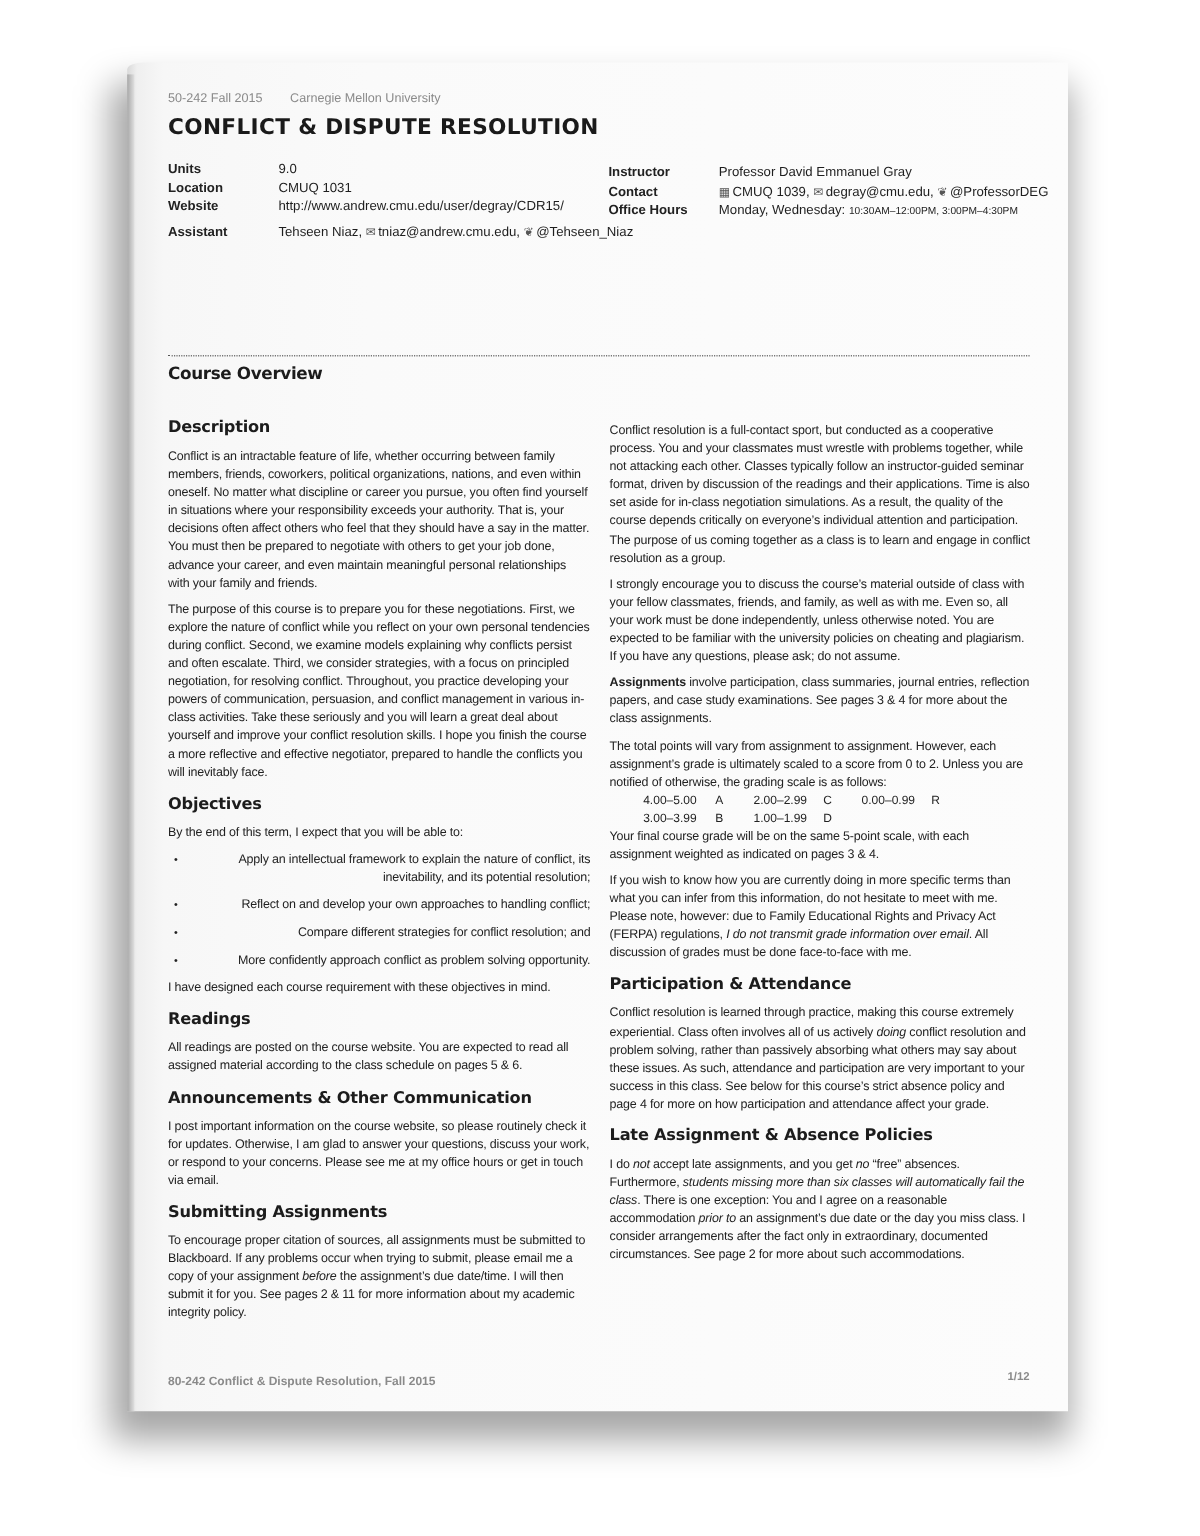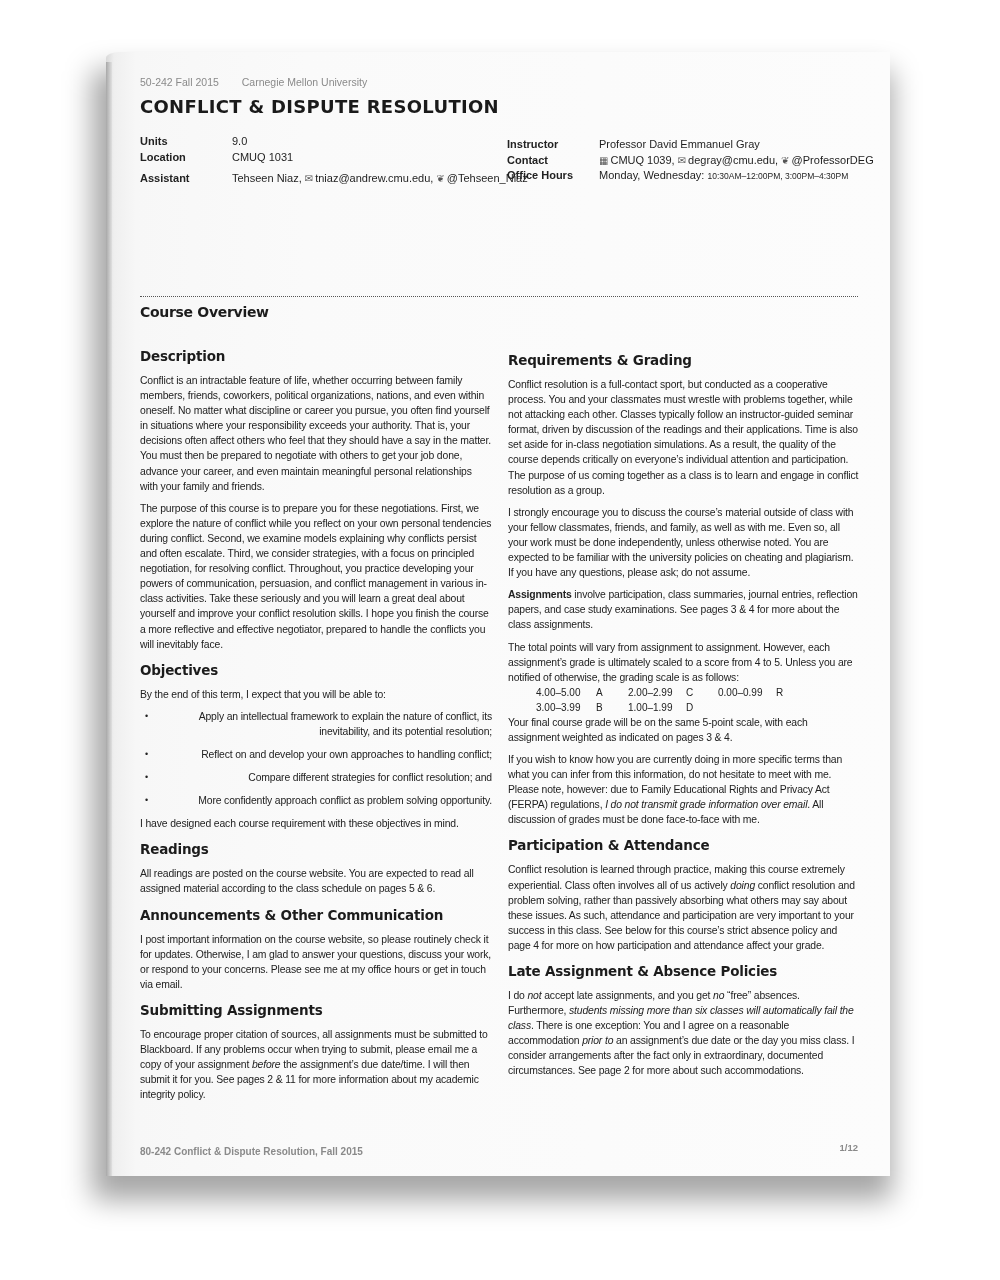--- a/index.html
+++ b/index.html
@@ -54,20 +54,21 @@
     <div class="meta-line">
       <span>50-242 Fall 2015</span>
       <span>Carnegie Mellon University</span>
     </div>
     <div class="title">CONFLICT &amp; DISPUTE RESOLUTION</div>
 
     <div class="info">
       <div class="col" style="left:0; top:2px;">
         <div class="row"><span class="label">Units</span><span>9.0</span></div>
         <div class="row"><span class="label">Location</span><span>CMUQ 1031</span></div>
+        <div class="row"><span class="label">Website</span><span>http://www.andrew.cmu.edu/user/degray/CDR15/</span></div>
         <div class="row gap"><span class="label">Assistant</span><span>Tehseen Niaz,</span> <span class="icon">✉</span><span>tniaz@andrew.cmu.edu,</span> <span class="icon">❦</span><span>@Tehseen_Niaz</span></div>
       </div>
       <div class="col" style="left:367px; top:5px;">
         <div class="row"><span class="label">Instructor</span><span>Professor David Emmanuel Gray</span></div>
         <div class="row"><span class="label">Contact</span><span class="icon">▦</span><span>CMUQ 1039,</span> <span class="icon">✉</span><span>degray@cmu.edu,</span> <span class="icon">❦</span><span>@ProfessorDEG</span></div>
         <div class="row"><span class="label">Office Hours</span><span>Monday, Wednesday:</span> <span class="sc">10:30AM–12:00PM, 3:00PM–4:30PM</span></div>
       </div>
     </div>
 
     <div class="divider"></div>
@@ -99,25 +100,24 @@
         <p>I post important information on the course website, so please routinely check it for updates. Otherwise, I am glad to answer your questions, discuss your work, or respond to your concerns. Please see me at my office hours or get in touch via email.</p>
       </div>
       <div class="sec">
         <h3>Submitting Assignments</h3>
         <p><span>To encourage proper citation of sources, all assignments must be submitted to Blackboard. If any problems occur when trying to submit, please email me a copy of your assignment </span><em>before</em><span> the assignment’s due date/time. I will then submit it for you. See pages 2 &amp; 11 for more information about my academic integrity policy.</span></p>
       </div>
     </div>
 
     <div class="colR">
       <div class="sec">
-        <h3>Requirements &amp; Grading</h3>
         <p>Conflict resolution is a full-contact sport, but conducted as a cooperative process. You and your classmates must wrestle with problems together, while not attacking each other. Classes typically follow an instructor-guided seminar format, driven by discussion of the readings and their applications. Time is also set aside for in-class negotiation simulations. As a result, the quality of the course depends critically on everyone’s individual attention and participation. The purpose of us coming together as a class is to learn and engage in conflict resolution as a group.</p>
         <p>I strongly encourage you to discuss the course’s material outside of class with your fellow classmates, friends, and family, as well as with me. Even so, all your work must be done independently, unless otherwise noted. You are expected to be familiar with the university policies on cheating and plagiarism. If you have any questions, please ask; do not assume.</p>
         <p><b>Assignments</b><span> involve participation, class summaries, journal entries, reflection papers, and case study examinations. See pages 3 &amp; 4 for more about the class assignments.</span></p>
-        <p style="margin-bottom:0;">The total points will vary from assignment to assignment. However, each assignment’s grade is ultimately scaled to a score from 4 to 5. Unless you are notified of otherwise, the grading scale is as follows:</p>
+        <p style="margin-bottom:0;">The total points will vary from assignment to assignment. However, each assignment’s grade is ultimately scaled to a score from 0 to 2. Unless you are notified of otherwise, the grading scale is as follows:</p>
         <div class="grade-table">
           <div class="grade-row">
             <span class="g-range">4.00–5.00</span><span class="g-letter">A</span><span class="g-range2">2.00–2.99</span><span class="g-letter2">C</span><span class="g-range2">0.00–0.99</span><span>R</span>
           </div>
           <div class="grade-row">
             <span class="g-range">3.00–3.99</span><span class="g-letter">B</span><span class="g-range2">1.00–1.99</span><span class="g-letter2">D</span>
           </div>
         </div>
         <p>Your final course grade will be on the same 5-point scale, with each assignment weighted as indicated on pages 3 &amp; 4.</p>
         <p><span>If you wish to know how you are currently doing in more specific terms than what you can infer from this information, do not hesitate to meet with me. Please note, however: due to Family Educational Rights and Privacy Act (FERPA) regulations, </span><em>I do not transmit grade information over email</em><span>. All discussion of grades must be done face-to-face with me.</span></p>

